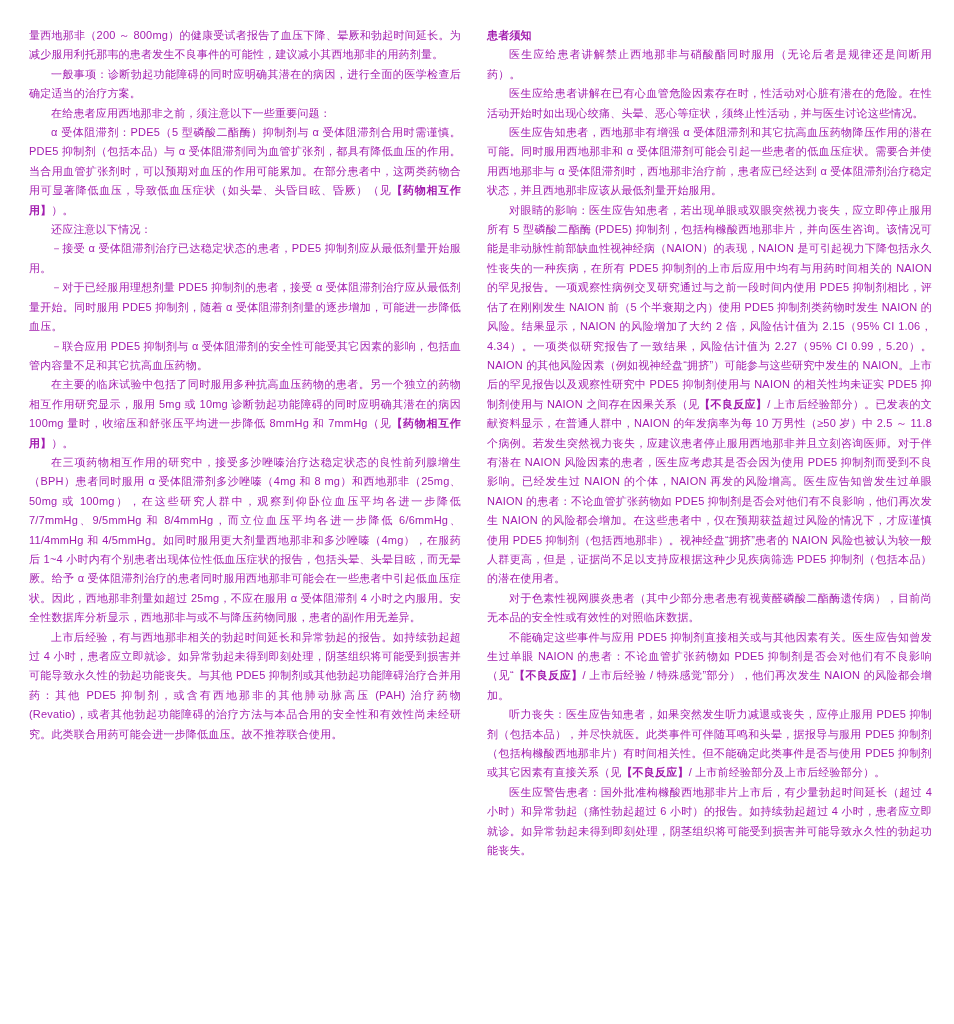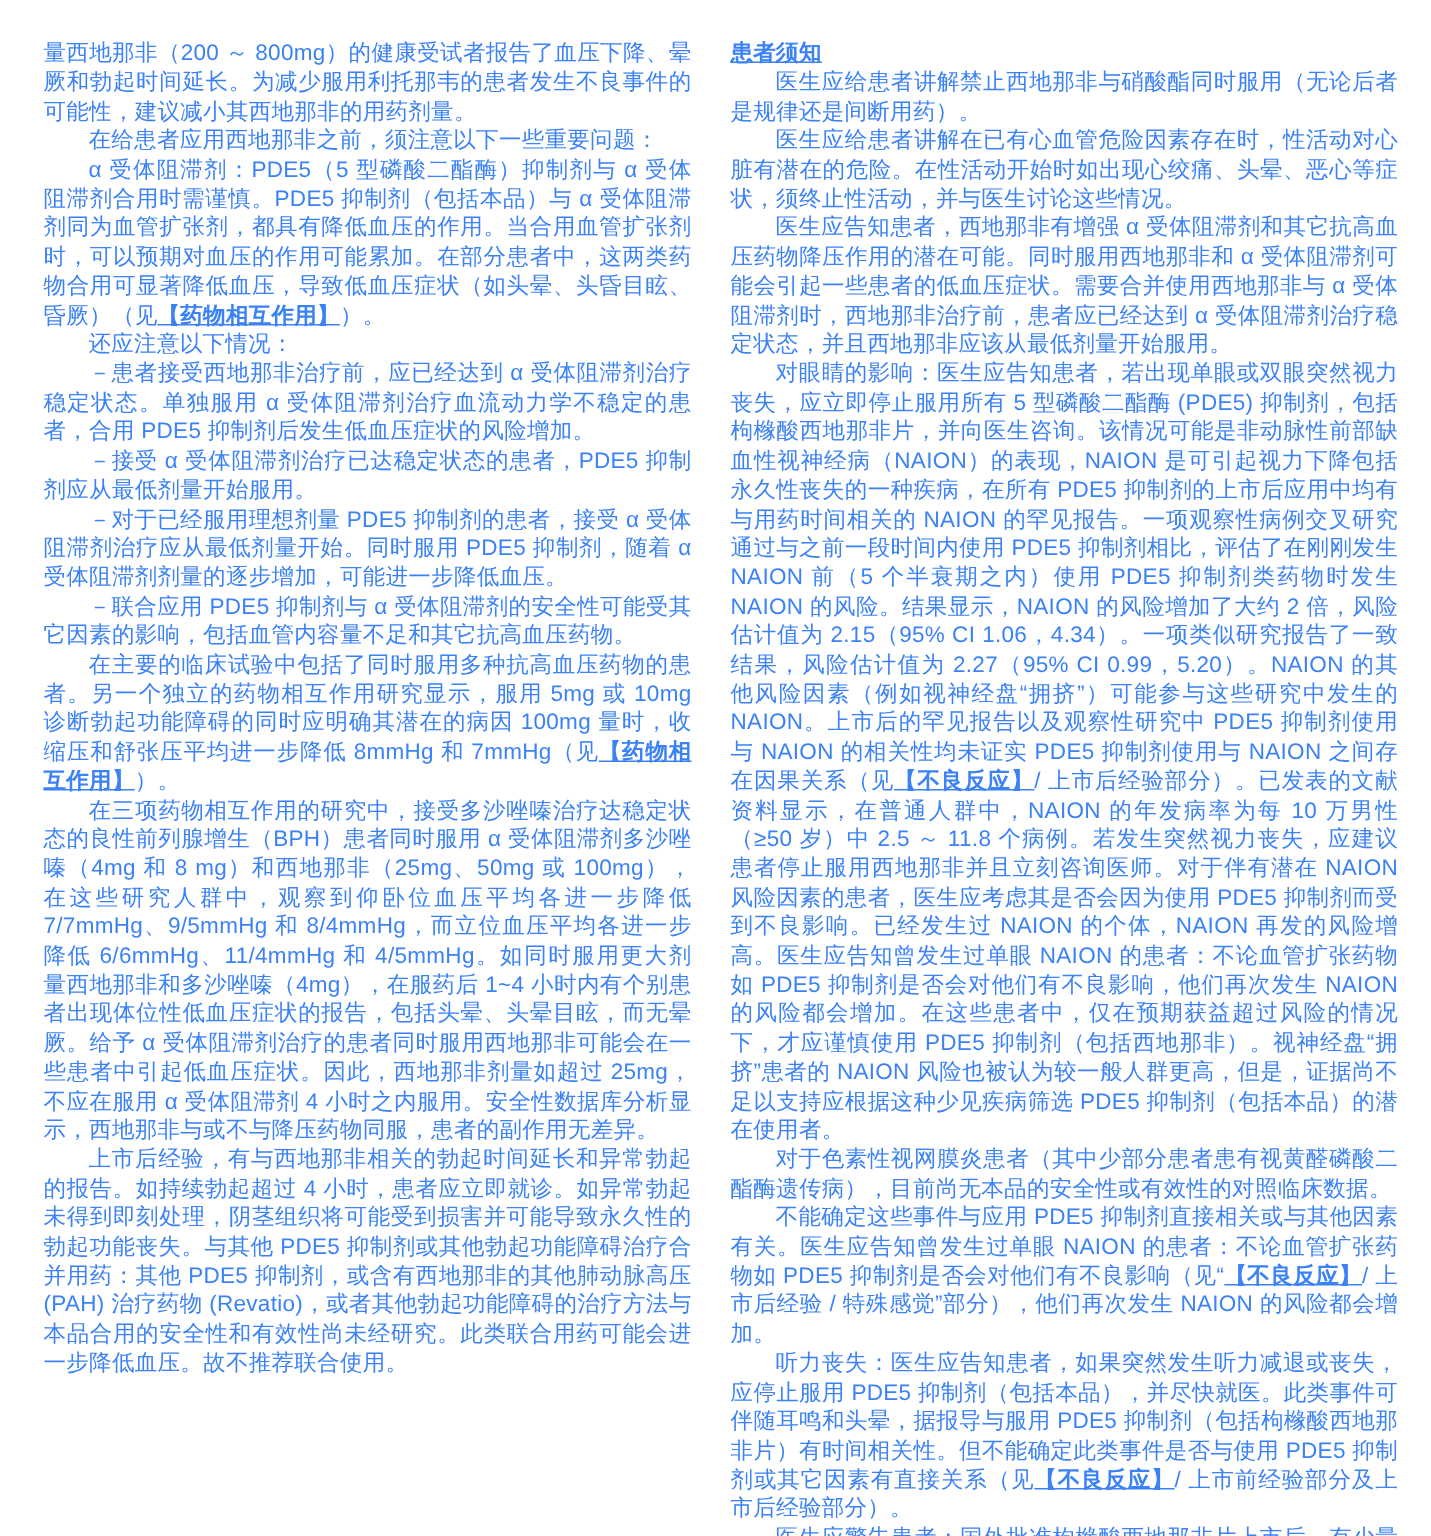--- a/index.html
+++ b/index.html
@@ -8,44 +8,44 @@
     font-family: "Liberation Sans", "DejaVu Sans", sans-serif;
   }
   .page {
     box-sizing: border-box;
     width: 954px; height: 1024px;
     padding: 26px 22px 0 29px;
     display: flex; gap: 26px;
     background: #ffffff;
   }
   .col {
-    font-size: 15px;
+    font-size: 11px;
     line-height: 19.4px;
     text-align: justify;
-    color: #3b82f6;
+    color: #a21caf;
     letter-spacing: 0.2px;
   }
   .col.left  { width: 433px; }
   .col.right { width: 446px; }
   .para { margin: 0; }
   .para.indent { text-indent: 2em; }
   .para.heading { font-weight: bold; }
   .para.gap { margin-top: 13px; }
-  .b { font-weight: bold; text-decoration: underline; }
+  .b { font-weight: bold; }
 </style>
 </head>
 <body>
 
 <div class="page">
   <div class="col left">
       <div class="para"><span>量西地那非（200 ～ 800mg）的健康受试者报告了血压下降、晕厥和勃起时间延长。为减少服用利托那韦的患者发生不良事件的可能性，建议减小其西地那非的用药剂量。</span></div>
+      <div class="para indent"><span>一般事项：诊断勃起功能障碍的同时应明确其潜在的病因，进行全面的医学检查后确定适当的治疗方案。</span></div>
       <div class="para indent"><span>在给患者应用西地那非之前，须注意以下一些重要问题：</span></div>
       <div class="para indent"><span>α 受体阻滞剂：PDE5（5 型磷酸二酯酶）抑制剂与 α 受体阻滞剂合用时需谨慎。PDE5 抑制剂（包括本品）与 α 受体阻滞剂同为血管扩张剂，都具有降低血压的作用。当合用血管扩张剂时，可以预期对血压的作用可能累加。在部分患者中，这两类药物合用可显著降低血压，导致低血压症状（如头晕、头昏目眩、昏厥）（见</span><span class="b">【药物相互作用】</span><span>）。</span></div>
       <div class="para indent"><span>还应注意以下情况：</span></div>
-      <div class="para indent"><span>－患者接受西地那非治疗前，应已经达到 α 受体阻滞剂治疗稳定状态。单独服用 α 受体阻滞剂治疗血流动力学不稳定的患者，合用 PDE5 抑制剂后发生低血压症状的风险增加。</span></div>
       <div class="para indent"><span>－接受 α 受体阻滞剂治疗已达稳定状态的患者，PDE5 抑制剂应从最低剂量开始服用。</span></div>
       <div class="para indent"><span>－对于已经服用理想剂量 PDE5 抑制剂的患者，接受 α 受体阻滞剂治疗应从最低剂量开始。同时服用 PDE5 抑制剂，随着 α 受体阻滞剂剂量的逐步增加，可能进一步降低血压。</span></div>
       <div class="para indent"><span>－联合应用 PDE5 抑制剂与 α 受体阻滞剂的安全性可能受其它因素的影响，包括血管内容量不足和其它抗高血压药物。</span></div>
       <div class="para indent"><span>在主要的临床试验中包括了同时服用多种抗高血压药物的患者。另一个独立的药物相互作用研究显示，服用 5mg 或 10mg 诊断勃起功能障碍的同时应明确其潜在的病因 100mg 量时，收缩压和舒张压平均进一步降低 8mmHg 和 7mmHg（见</span><span class="b">【药物相互作用】</span><span>）。</span></div>
       <div class="para indent"><span>在三项药物相互作用的研究中，接受多沙唑嗪治疗达稳定状态的良性前列腺增生（BPH）患者同时服用 α 受体阻滞剂多沙唑嗪（4mg 和 8 mg）和西地那非（25mg、50mg 或 100mg），在这些研究人群中，观察到仰卧位血压平均各进一步降低 7/7mmHg、9/5mmHg 和 8/4mmHg，而立位血压平均各进一步降低 6/6mmHg、11/4mmHg 和 4/5mmHg。如同时服用更大剂量西地那非和多沙唑嗪（4mg），在服药后 1~4 小时内有个别患者出现体位性低血压症状的报告，包括头晕、头晕目眩，而无晕厥。给予 α 受体阻滞剂治疗的患者同时服用西地那非可能会在一些患者中引起低血压症状。因此，西地那非剂量如超过 25mg，不应在服用 α 受体阻滞剂 4 小时之内服用。安全性数据库分析显示，西地那非与或不与降压药物同服，患者的副作用无差异。</span></div>
       <div class="para indent"><span>上市后经验，有与西地那非相关的勃起时间延长和异常勃起的报告。如持续勃起超过 4 小时，患者应立即就诊。如异常勃起未得到即刻处理，阴茎组织将可能受到损害并可能导致永久性的勃起功能丧失。与其他 PDE5 抑制剂或其他勃起功能障碍治疗合并用药：其他 PDE5 抑制剂，或含有西地那非的其他肺动脉高压 (PAH) 治疗药物 (Revatio)，或者其他勃起功能障碍的治疗方法与本品合用的安全性和有效性尚未经研究。此类联合用药可能会进一步降低血压。故不推荐联合使用。</span></div>
     </div>
   <div class="col right">
       <div class="para heading"><span class="b">患者须知</span></div>
       <div class="para indent"><span>医生应给患者讲解禁止西地那非与硝酸酯同时服用（无论后者是规律还是间断用药）。</span></div>

